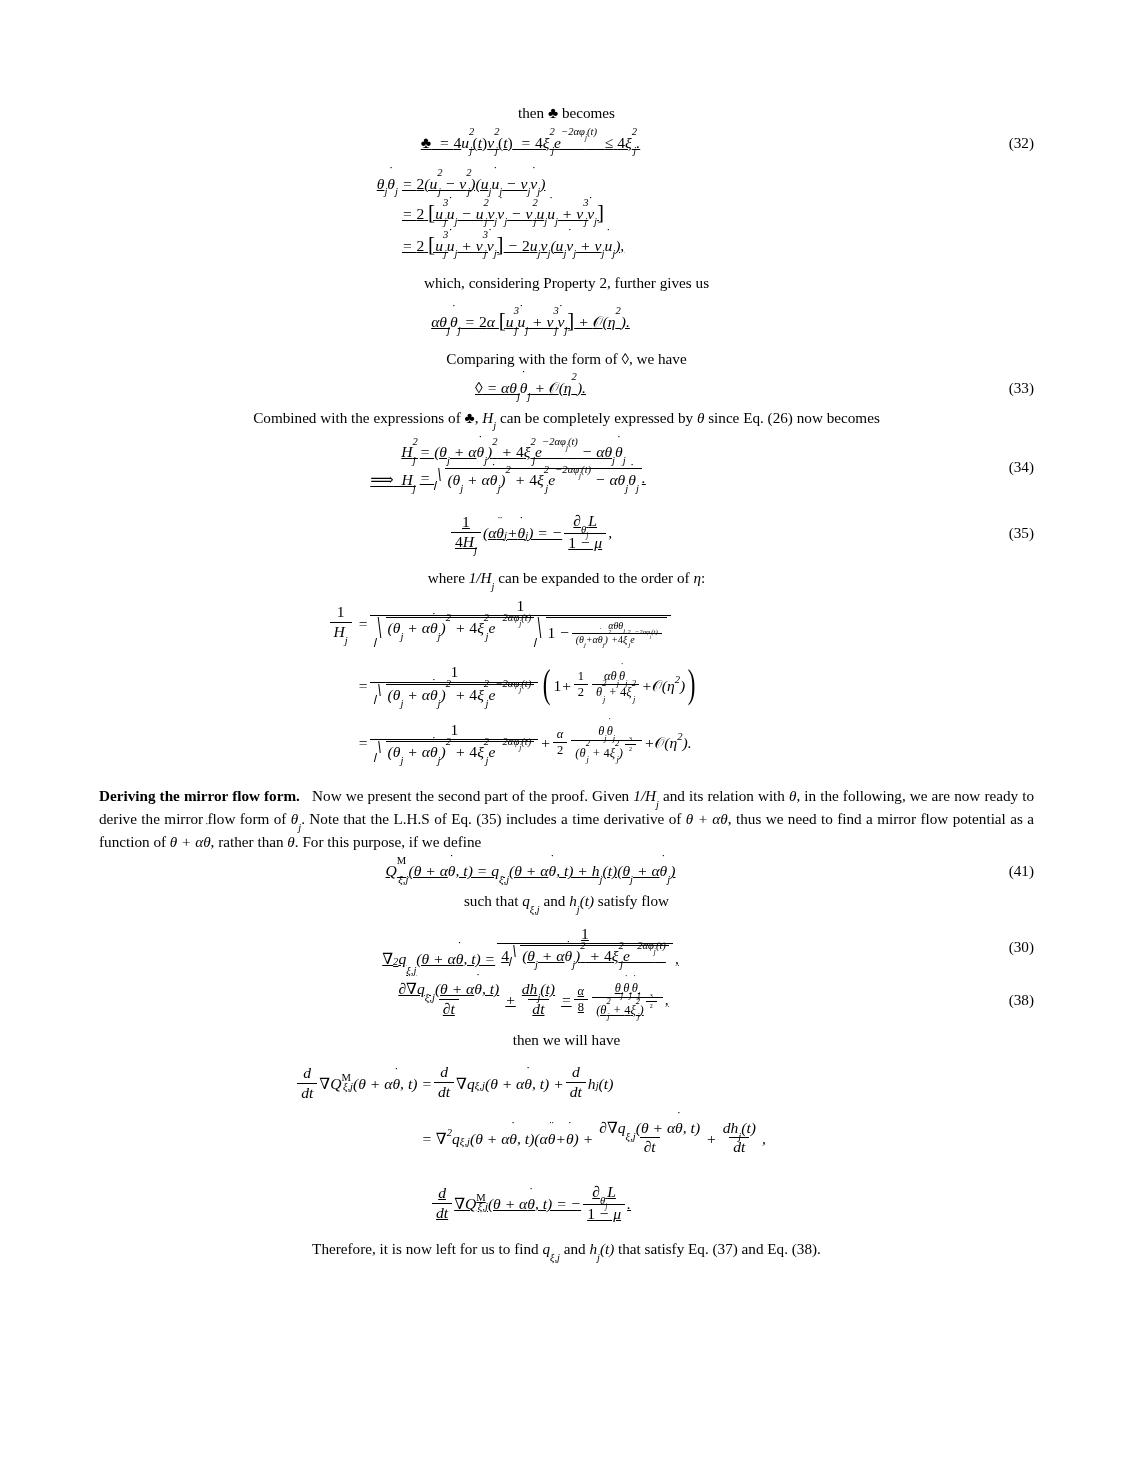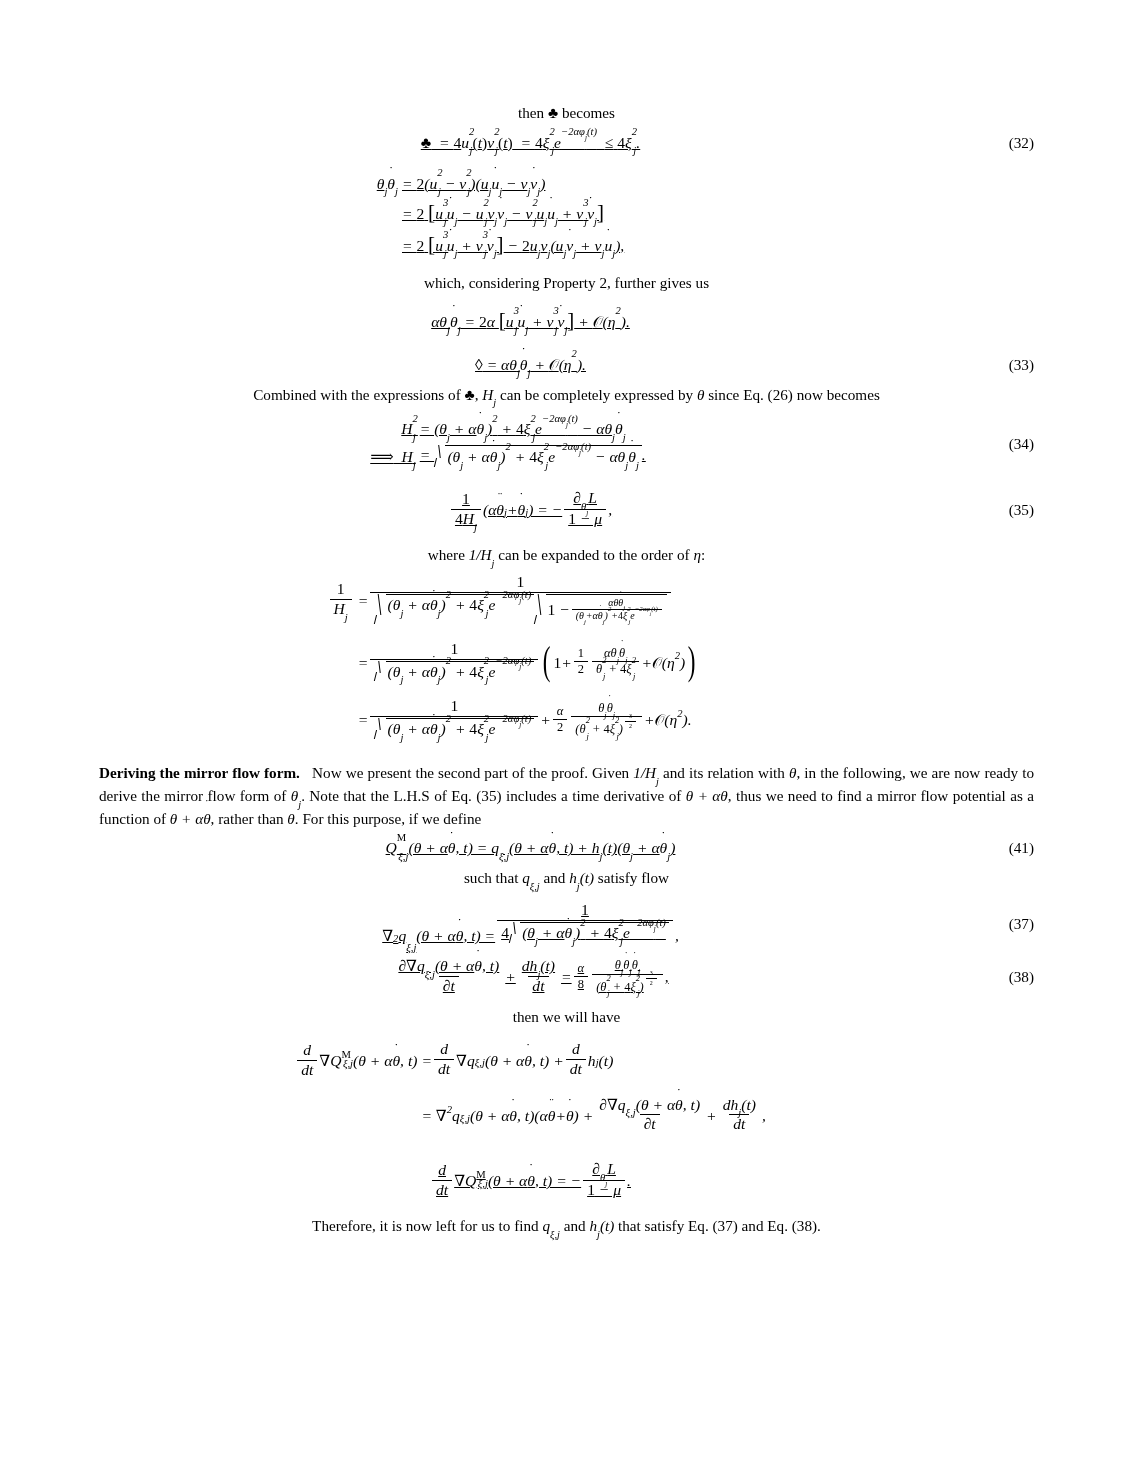--- a/index.html
+++ b/index.html
@@ -225,20 +225,24 @@
     <div class="eqbody math">
       <span class="nowrap">
         αθ<sub>j</sub><span class="dotted">θ<span class="dmark">˙</span></span><sub>j</sub> = <span class="num">2</span>α <span class="up" style="font-size:1.35em;position:relative;top:0.04em">[</span>u<sup>3</sup><sub style="margin-left:-0.42em">j</sub><span class="dotted">u<span class="dmark">˙</span></span><sub>j</sub> + v<sup>3</sup><sub style="margin-left:-0.40em">j</sub><span class="dotted">v<span class="dmark">˙</span></span><sub>j</sub><span class="up" style="font-size:1.35em;position:relative;top:0.04em">]</span> + <span class="up" style="font-family:'Liberation Serif',serif">𝒪</span>(η<sup>2</sup>).
       </span>
     </div>
     <div class="eqtag"></div>
   </div>
 
   <div class="spacer-m"></div>
 
+  <div class="para">
+    <span>Comparing with the form of</span>
+    <span class="diam">◊</span><span>, we have</span>
+  </div>
 
   <div class="spacer-s"></div>
 
   <div class="eqrow">
     <div class="eqbody math">
       <span class="nowrap">
         <span class="diam">◊</span>
         = αθ<sub>j</sub><span class="dotted">θ<span class="dmark">˙</span></span><sub>j</sub> + <span class="up">𝒪</span>(η<sup>2</sup>).
       </span>
     </div>
@@ -459,21 +463,21 @@
           <span class="d" style="display:inline-flex;align-items:flex-end">
             <span class="num" style="padding-bottom:2px">4</span>
             <span class="sqrt big">
               <span class="sign"></span>
               <span class="rad">(θ<sub>j</sub> + α<span class="dotted">θ<span class="dmark">˙</span></span><sub>j</sub>)<sup>2</sup> + <span class="num">4</span>ξ<sup>2</sup><sub style="margin-left:-0.34em">j</sub>e<sup>−2αφ<sub>j</sub>(t)</sup></span>
             </span>
           </span>
         </span>,
       </span>
     </div>
-    <div class="eqtag">(37)</div>
+    <div class="eqtag">(30)</div>
   </div>
 
   <div class="spacer-m"></div>
 
   <div class="eqrow">
     <div class="eqbody math">
       <span style="display:inline-flex;align-items:center">
         <span class="frac">
           <span class="n">∂∇q<sub>ξ,j</sub>(θ + α<span class="dotted">θ<span class="dmark">˙</span></span>, t)</span>
           <span class="d">∂t</span>

